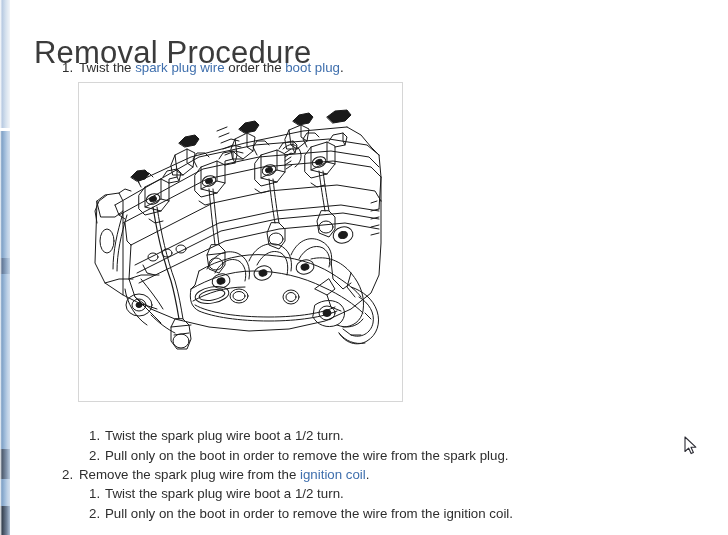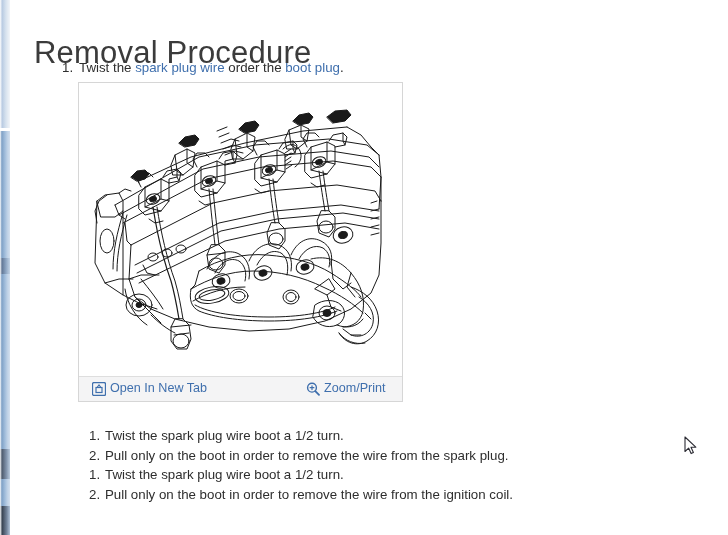--- a/index.html
+++ b/index.html
@@ -208,20 +208,23 @@
 
     <div class="sub-list">
       <div class="sub-line">
         <span class="sub-num">1.</span><span>Twist the spark plug wire boot a 1/2 turn.</span>
       </div>
       <div class="sub-line">
         <span class="sub-num">2.</span><span>Pull only on the boot in order to remove the wire from the spark plug.</span>
       </div>
     </div>
 
+    <div class="step-line">
+      <span class="step-num">2.</span><span>Remove the spark plug wire from the </span><span class="doclink">ignition coil</span><span>.</span>
+    </div>
 
     <div class="sub-list">
       <div class="sub-line">
         <span class="sub-num">1.</span><span>Twist the spark plug wire boot a 1/2 turn.</span>
       </div>
       <div class="sub-line">
         <span class="sub-num">2.</span><span>Pull only on the boot in order to remove the wire from the ignition coil.</span>
       </div>
     </div>
 
@@ -438,41 +441,20 @@
           <path d="M60 98 L112 74 L166 60 L224 48 L268 44"></path>
           <path d="M268 44 L282 52 L292 64"></path>
           <path d="M292 64 L300 72"></path>
 
           <path d="M292 120 L298 118 M292 128 L300 126 M292 136 L300 134 M292 144 L300 142 M292 152 L300 150"></path>
 
         </g>
       </svg>
     </div>
 
-    <div id="figure-caption">
-
-      <span class="cap-ico" id="ico-newtab">
-        <svg width="14" height="14" viewBox="0 0 14 14" xmlns="http://www.w3.org/2000/svg">
-          <rect x="0.5" y="0.5" width="13" height="13" rx="1.5" fill="none" stroke="#3f6fad" stroke-width="1.3"></rect>
-          <rect x="4" y="5.5" width="6" height="5" fill="none" stroke="#3f6fad" stroke-width="1.2"></rect>
-          <path d="M5 5.5 L7 3 L9 5.5" fill="none" stroke="#3f6fad" stroke-width="1.2"></path>
-        </svg>
-      </span>
-      <span class="cap-text" id="txt-open">Open In New Tab</span>
-
-      <span class="cap-ico" id="ico-zoomprint">
-        <svg width="14" height="14" viewBox="0 0 14 14" xmlns="http://www.w3.org/2000/svg">
-          <circle cx="6" cy="5.7" r="4.4" fill="none" stroke="#3f6fad" stroke-width="1.4"></circle>
-          <path d="M4.1 5.7 H7.9 M6 3.8 V7.6" stroke="#3f6fad" stroke-width="1.2" stroke-linecap="round"></path>
-          <path d="M9.3 9.1 L13 12.8" stroke="#3f6fad" stroke-width="1.8" stroke-linecap="round"></path>
-        </svg>
-      </span>
-      <span class="cap-text" id="txt-zoom">Zoom/Print</span>
-
-    </div>
   </div>
 
   <div id="mouse-cursor">
     <svg width="14" height="20" viewBox="0 0 14 20" xmlns="http://www.w3.org/2000/svg">
       <path d="M1 1 L1 15.5 L4.6 12.1 L7.1 17.6 L9.4 16.5 L7 11.2 L11.8 11.2 Z" fill="#ffffff" stroke="#2b2b33" stroke-width="1.1" stroke-linejoin="round"></path>
     </svg>
   </div>
 
   <div class="bottom-fade"></div>
 </div>

